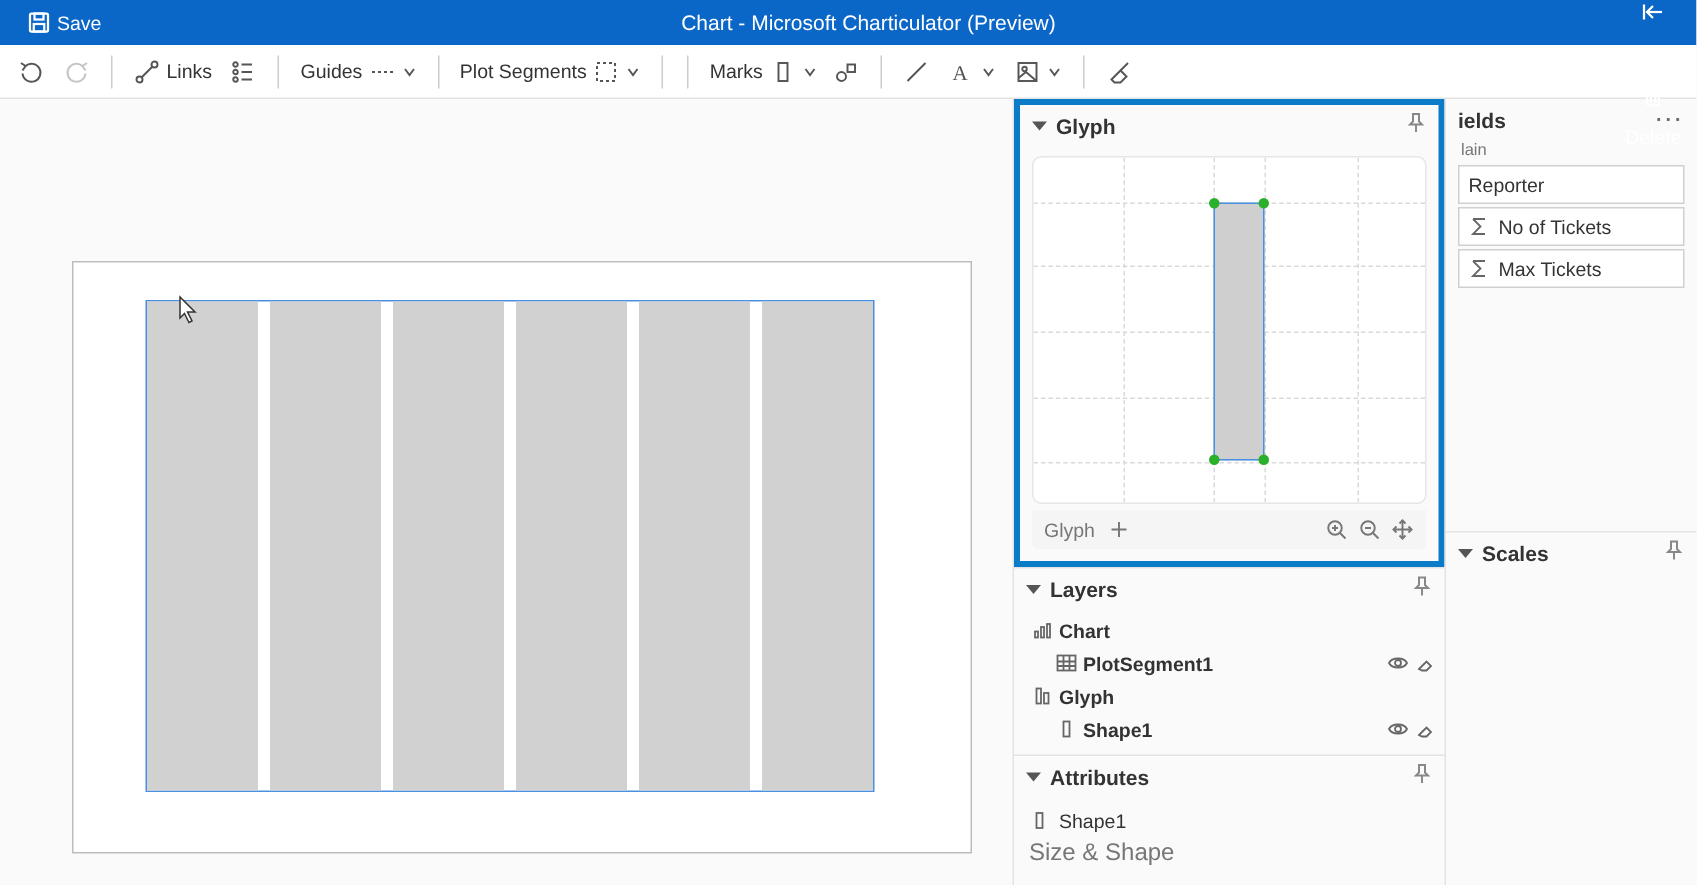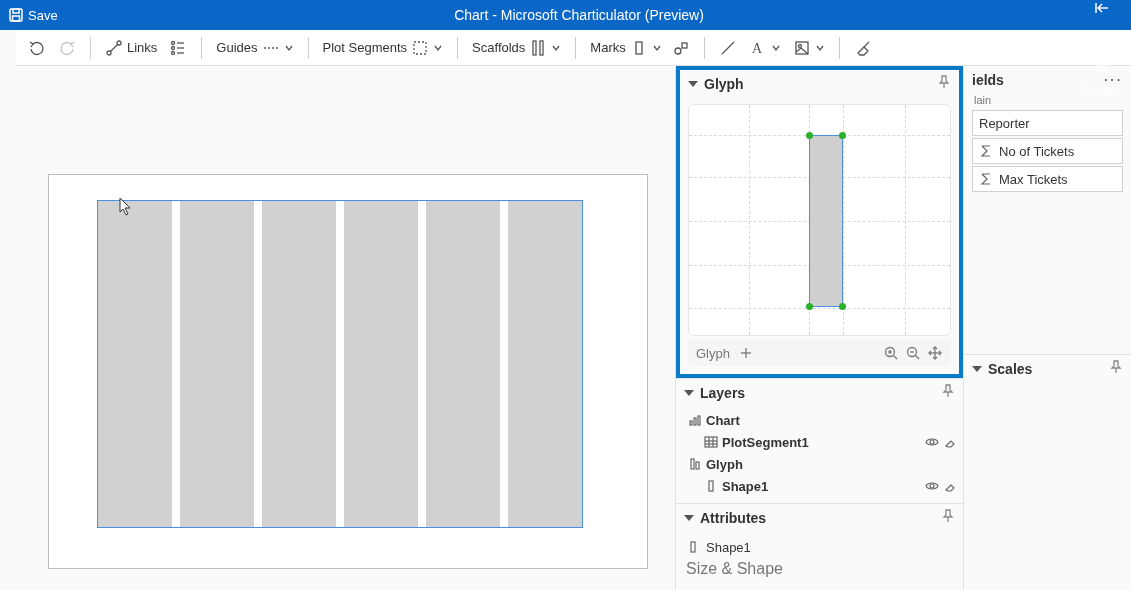--- a/index.html
+++ b/index.html
@@ -15,28 +15,28 @@
     --toolbar-sep:#ccc;
     --dash:#d9d9d9;
     --selection-blue:#4a90e2;
     --selection-green:#2bb02b;
   }
   *{box-sizing:border-box;}
   html,body{margin:0;padding:0;font-family:"Segoe UI", Arial, sans-serif;font-size:13px;color:var(--text);background:#fafafa;height:100%;width:1131px;}
   
   .titlebar{height:30px;background:var(--blue);color:#fff;display:flex;align-items:center;position:relative;}
   .titlebar .left, .titlebar .right{display:flex;align-items:center;height:100%;}
-  .titlebar .left{padding-left:4px;gap:6px;}
+  .titlebar .left{padding-left:14px;gap:6px;}
   .titlebar .right{position:absolute;right:6px;gap:12px;flex-direction:column;}
   .titlebar .title-center{position:absolute;left:0;right:0;text-align:center;pointer-events:none;font-size:14px;padding-left:27px;}
   .tb-btn{display:flex;align-items:center;gap:4px;height:100%;padding:0 4px;cursor:pointer;}
   .tb-icon{width:16px;height:16px;display:inline-flex;align-items:center;justify-content:center;}
   .tb-icon svg{stroke:#fff;fill:none;stroke-width:1.5;}
   
-  .ribbon{height:36px;background:#fff;border-bottom:1px solid var(--panel-border-light);display:flex;align-items:center;padding:0 8px;gap:4px;margin-left:16px;}
+  .ribbon{height:36px;background:#fff;border-bottom:1px solid var(--panel-border-light);display:flex;align-items:center;padding:0 8px;gap:4px;}
   .ribbon .sep{width:1px;height:22px;background:var(--toolbar-sep);margin:0 6px;}
   .r-item{display:flex;align-items:center;gap:4px;height:28px;padding:0 4px;cursor:pointer;}
   .r-item .lbl{font-size:13px;color:var(--text);}
   .r-icon{width:18px;height:18px;display:inline-flex;align-items:center;justify-content:center;}
   .r-icon svg{stroke:#555;fill:none;stroke-width:1.3;}
   .chev{display:inline-flex;align-items:center;justify-content:center;width:10px;}
   .chev svg{stroke:#555;fill:none;stroke-width:1.3;}
   
   .workspace{position:relative;height:calc(590px - 30px - 36px);display:flex;}
   .canvas-wrap{flex:1;position:relative;overflow:hidden;}
@@ -203,34 +203,20 @@
           <rect x="3" y="3" width="12" height="12" stroke-dasharray="2 2"></rect>
         </svg>
       </span>
     <span class="chev">
         <svg viewBox="0 0 10 10" width="10" height="10">
           <polyline points="2,3 5,7 8,3"></polyline>
         </svg>
       </span>
   </div>
   <div class="sep"></div>
-  <div class="r-item">
-    <span class="lbl">Scaffolds</span>
-    <span class="r-icon">
-        <svg viewBox="0 0 18 18">
-          <rect x="4" y="2" width="3" height="14"></rect>
-          <rect x="11" y="2" width="3" height="14"></rect>
-        </svg>
-      </span>
-    <span class="chev">
-        <svg viewBox="0 0 10 10" width="10" height="10">
-          <polyline points="2,3 5,7 8,3"></polyline>
-        </svg>
-      </span>
-  </div>
   <div class="sep"></div>
   <div class="r-item">
     <span class="lbl">Marks</span>
     <span class="r-icon">
         <svg viewBox="0 0 18 18">
           <rect x="6" y="3" width="6" height="12"></rect>
         </svg>
       </span>
     <span class="chev">
         <svg viewBox="0 0 10 10" width="10" height="10">

